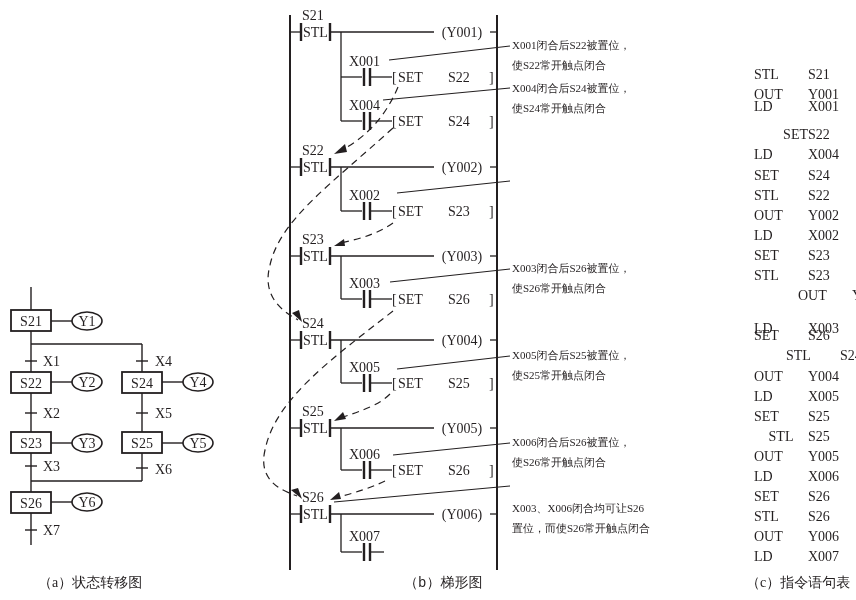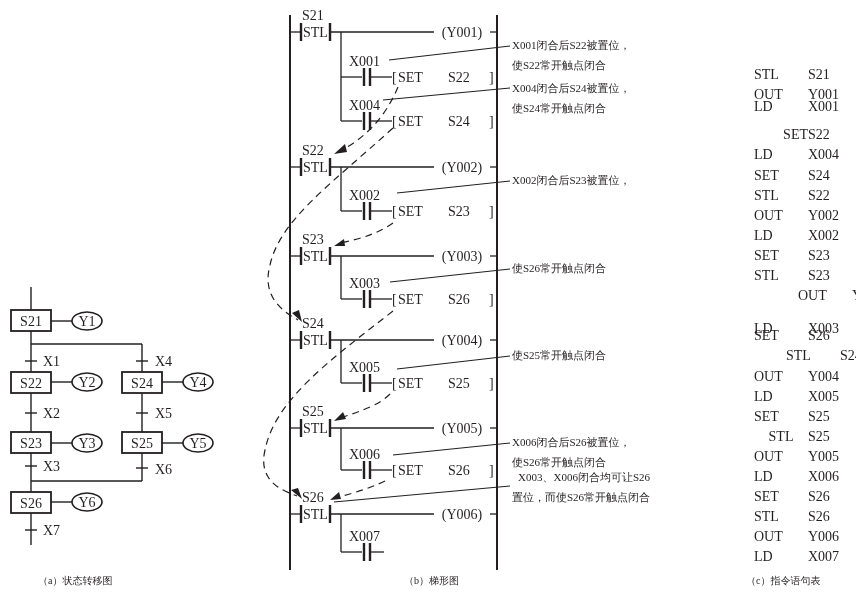--- a/index.html
+++ b/index.html
@@ -1,20 +1,20 @@
 <!DOCTYPE html>
 <html><head>
 <meta charset="utf-8">
 <style>
   html,body{margin:0;padding:0;background:#fff;}
   body{width:856px;height:600px;overflow:hidden;position:relative;font-family:"Liberation Serif","DejaVu Serif",serif;color:#231f20;}
   svg{position:absolute;left:0;top:0;}
   .t{font-family:"Liberation Serif","DejaVu Serif",serif;font-size:14px;fill:#231f20;}
   .ann{position:absolute;font-family:"Liberation Serif","DejaVu Serif",serif;font-size:11px;line-height:20px;color:#231f20;white-space:nowrap;}
-  .cap{position:absolute;font-family:"Liberation Serif","DejaVu Serif",serif;font-size:10px;color:#231f20;white-space:nowrap;}
+  .cap{position:absolute;font-family:"Liberation Serif","DejaVu Serif",serif;font-size:14px;color:#231f20;white-space:nowrap;}
   .il{position:absolute;left:754px;font-size:14px;line-height:20px;white-space:nowrap;text-decoration:underline;}
   .il span{display:inline-block;}
   .il .op{width:54px;}
 </style>
 </head>
 <body>
 
 <svg width="856" height="600" viewBox="0 0 856 600">
   <g stroke="#231f20" stroke-width="1.4" fill="none">
 
@@ -239,33 +239,34 @@
 
 <div class="ann" style="left:512px;top:35px;">
   <div>X001闭合后S22被置位，</div>
   <div>使S22常开触点闭合</div>
 </div>
 <div class="ann" style="left:512px;top:78px;">
   <div>X004闭合后S24被置位，</div>
   <div>使S24常开触点闭合</div>
 </div>
 <div class="ann" style="left:512px;top:170px;">
-  <div>X002闭合后S23被置位，</div>
 </div>
 <div class="ann" style="left:512px;top:258px;">
+  <div>X003闭合后S26被置位，</div>
   <div>使S26常开触点闭合</div>
 </div>
 <div class="ann" style="left:512px;top:345px;">
+  <div>X005闭合后S25被置位，</div>
   <div>使S25常开触点闭合</div>
 </div>
 <div class="ann" style="left:512px;top:432px;">
   <div>X006闭合后S26被置位，</div>
   <div>使S26常开触点闭合</div>
 </div>
-<div class="ann" style="left:512px;top:467px;text-align:right;">
+<div class="ann" style="left:512px;top:498px;">
   <div>X003、X006闭合均可让S26</div>
   <div>置位，而使S26常开触点闭合</div>
 </div>
 
 <div id="instr-list">
     <div class="il" style="top: 65px;"><span class="op">STL</span><span>S21</span></div>
     <div class="il" style="top: 85.1px;"><span class="op">OUT</span><span>Y001</span></div>
     <div class="il" style="top: 97px;"><span class="op">LD</span><span>X001</span></div>
     <div class="il" style="top: 125.3px; text-align: right;"><span class="op">SET</span><span>S22</span></div>
     <div class="il" style="top: 145.4px;"><span class="op">LD</span><span>X004</span></div>
@@ -285,14 +286,14 @@
     <div class="il" style="top: 426.8px; text-align: center;"><span class="op">STL</span><span>S25</span></div>
     <div class="il" style="top: 446.9px;"><span class="op">OUT</span><span>Y005</span></div>
     <div class="il" style="top: 467px;"><span class="op">LD</span><span>X006</span></div>
     <div class="il" style="top: 487.1px;"><span class="op">SET</span><span>S26</span></div>
     <div class="il" style="top: 507.2px;"><span class="op">STL</span><span>S26</span></div>
     <div class="il" style="top: 527.3px;"><span class="op">OUT</span><span>Y006</span></div>
     <div class="il" style="top: 547.4px;"><span class="op">LD</span><span>X007</span></div>
   </div>
 
 <div class="cap" style="left:38px;top:574px;">（a）状态转移图</div>
-<div class="cap" style="left:404px;top:574px;">（b）梯形图</div>
+<div class="cap" style="left:404px;top:574px;font-family:Liberation Mono, monospace;">（b）梯形图</div>
 <div class="cap" style="left:746px;top:574px;">（c）指令语句表</div>
 
 </body></html>

